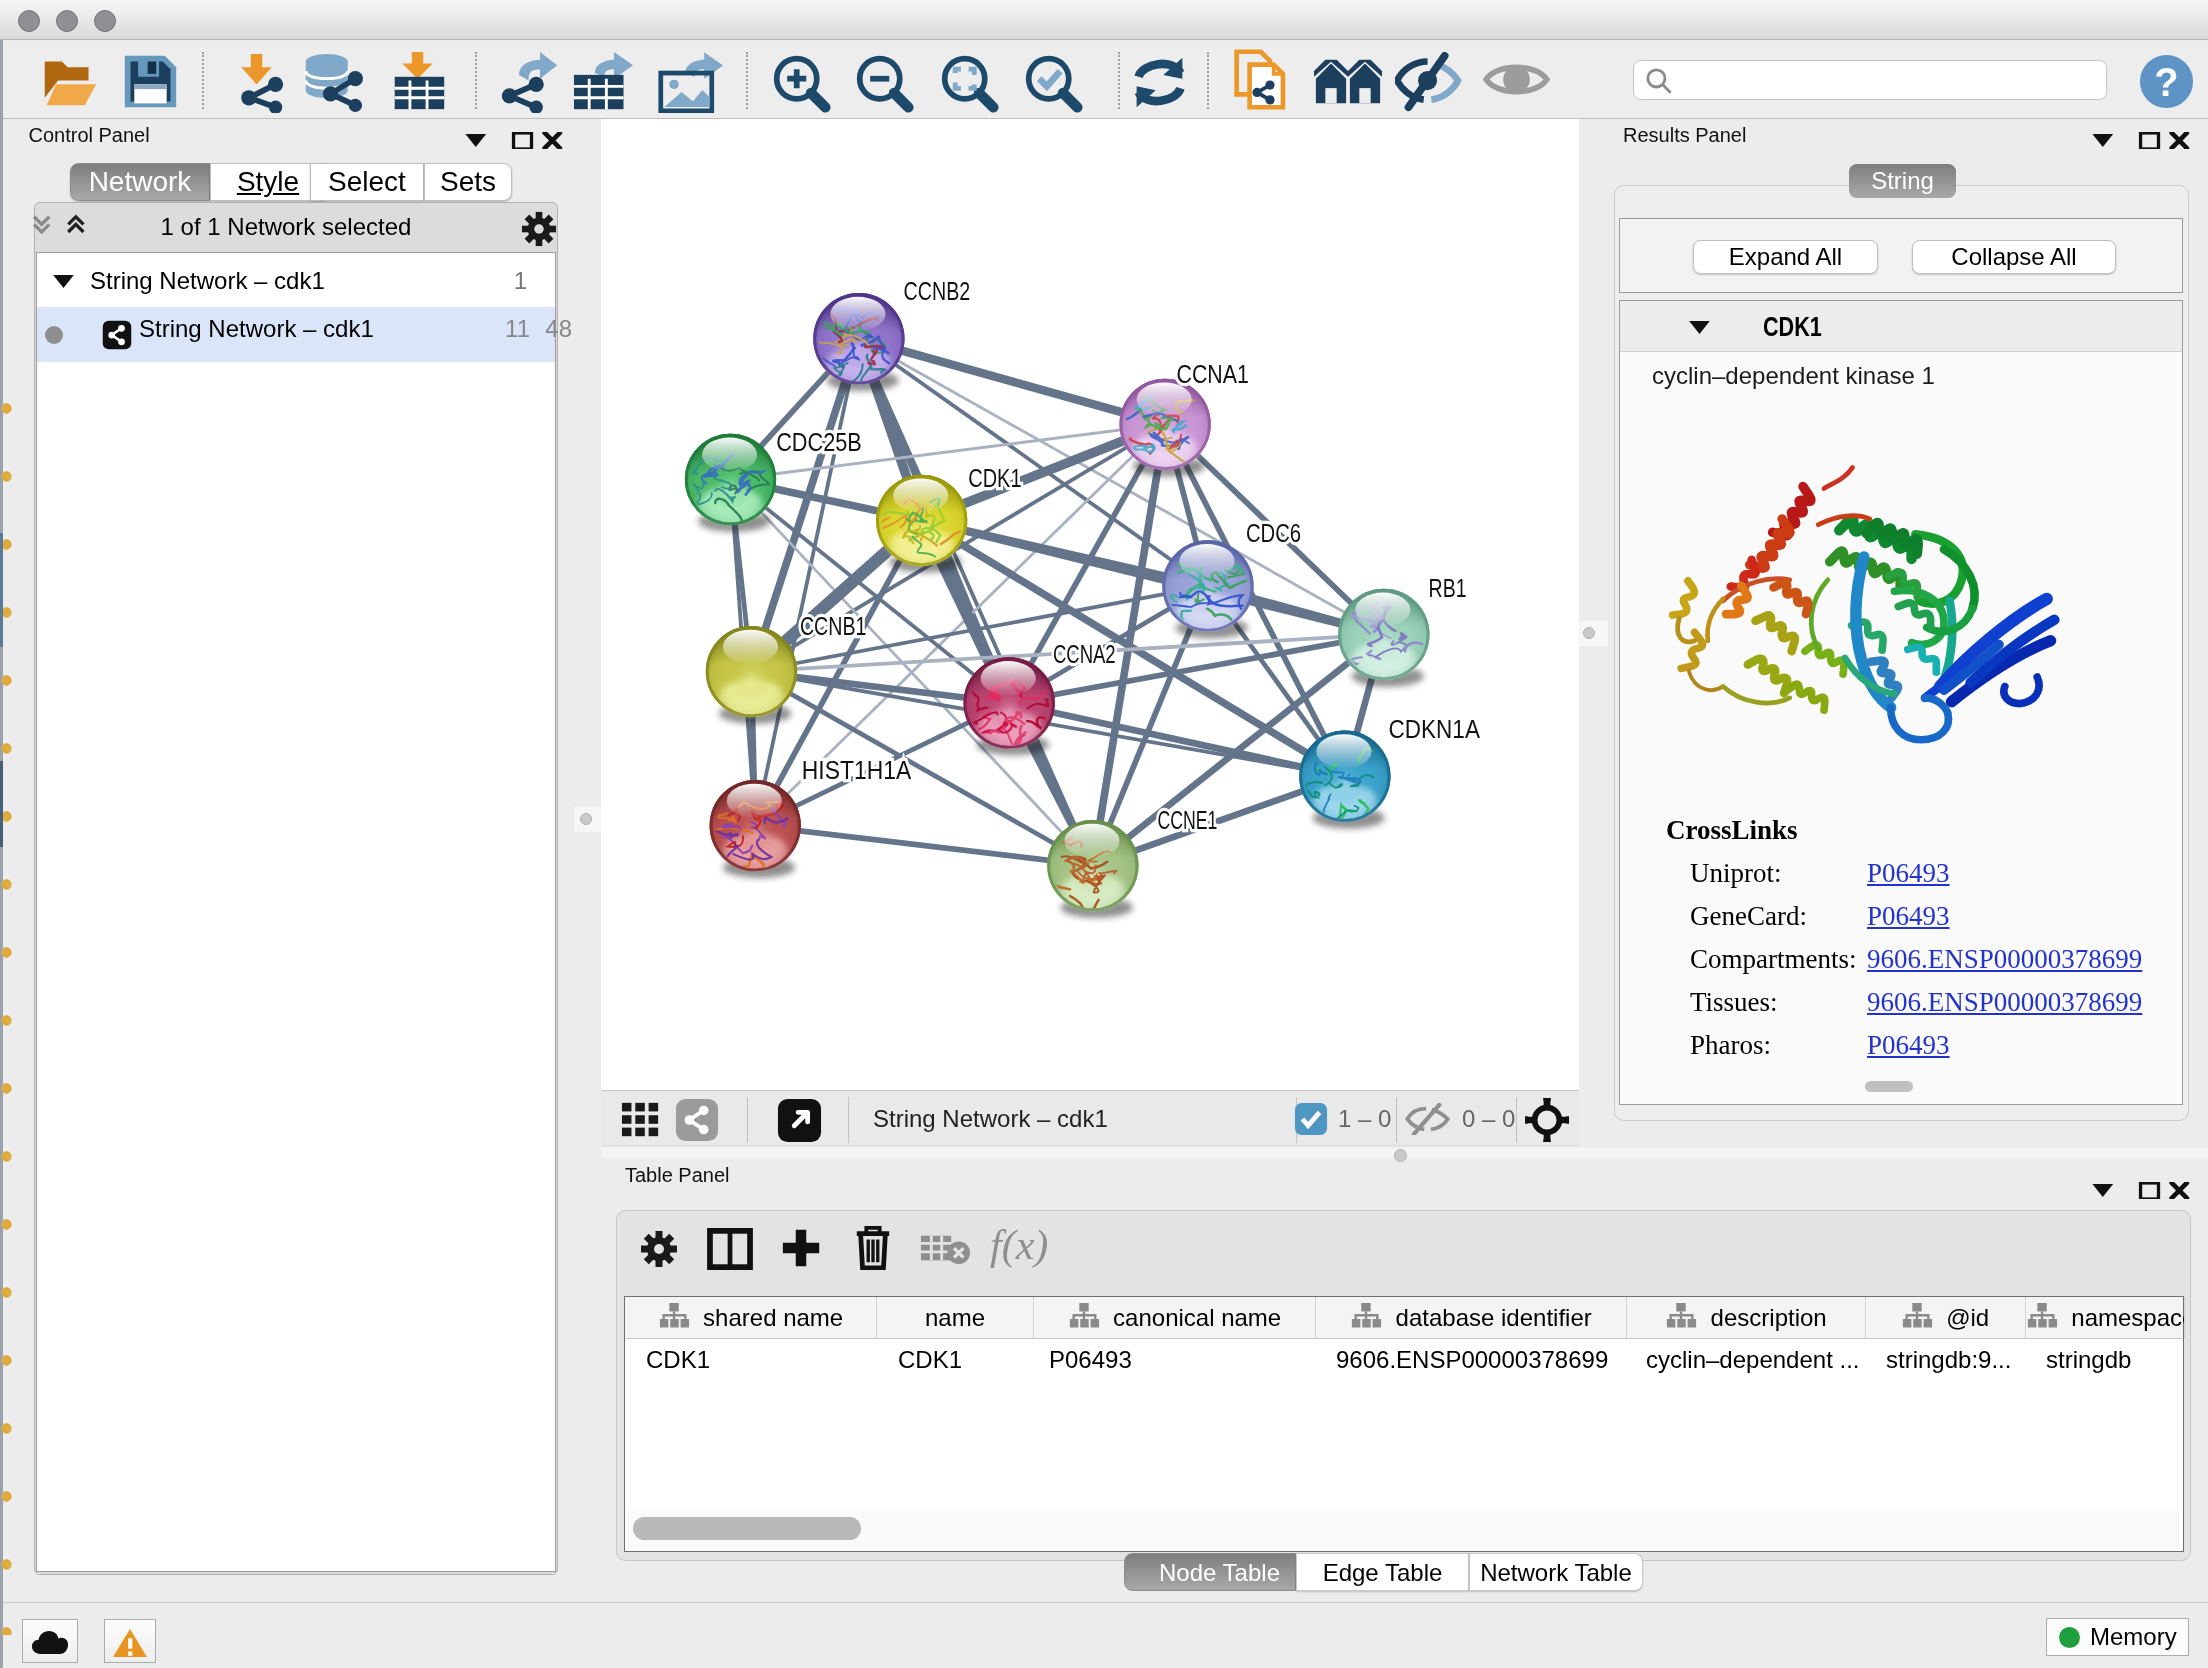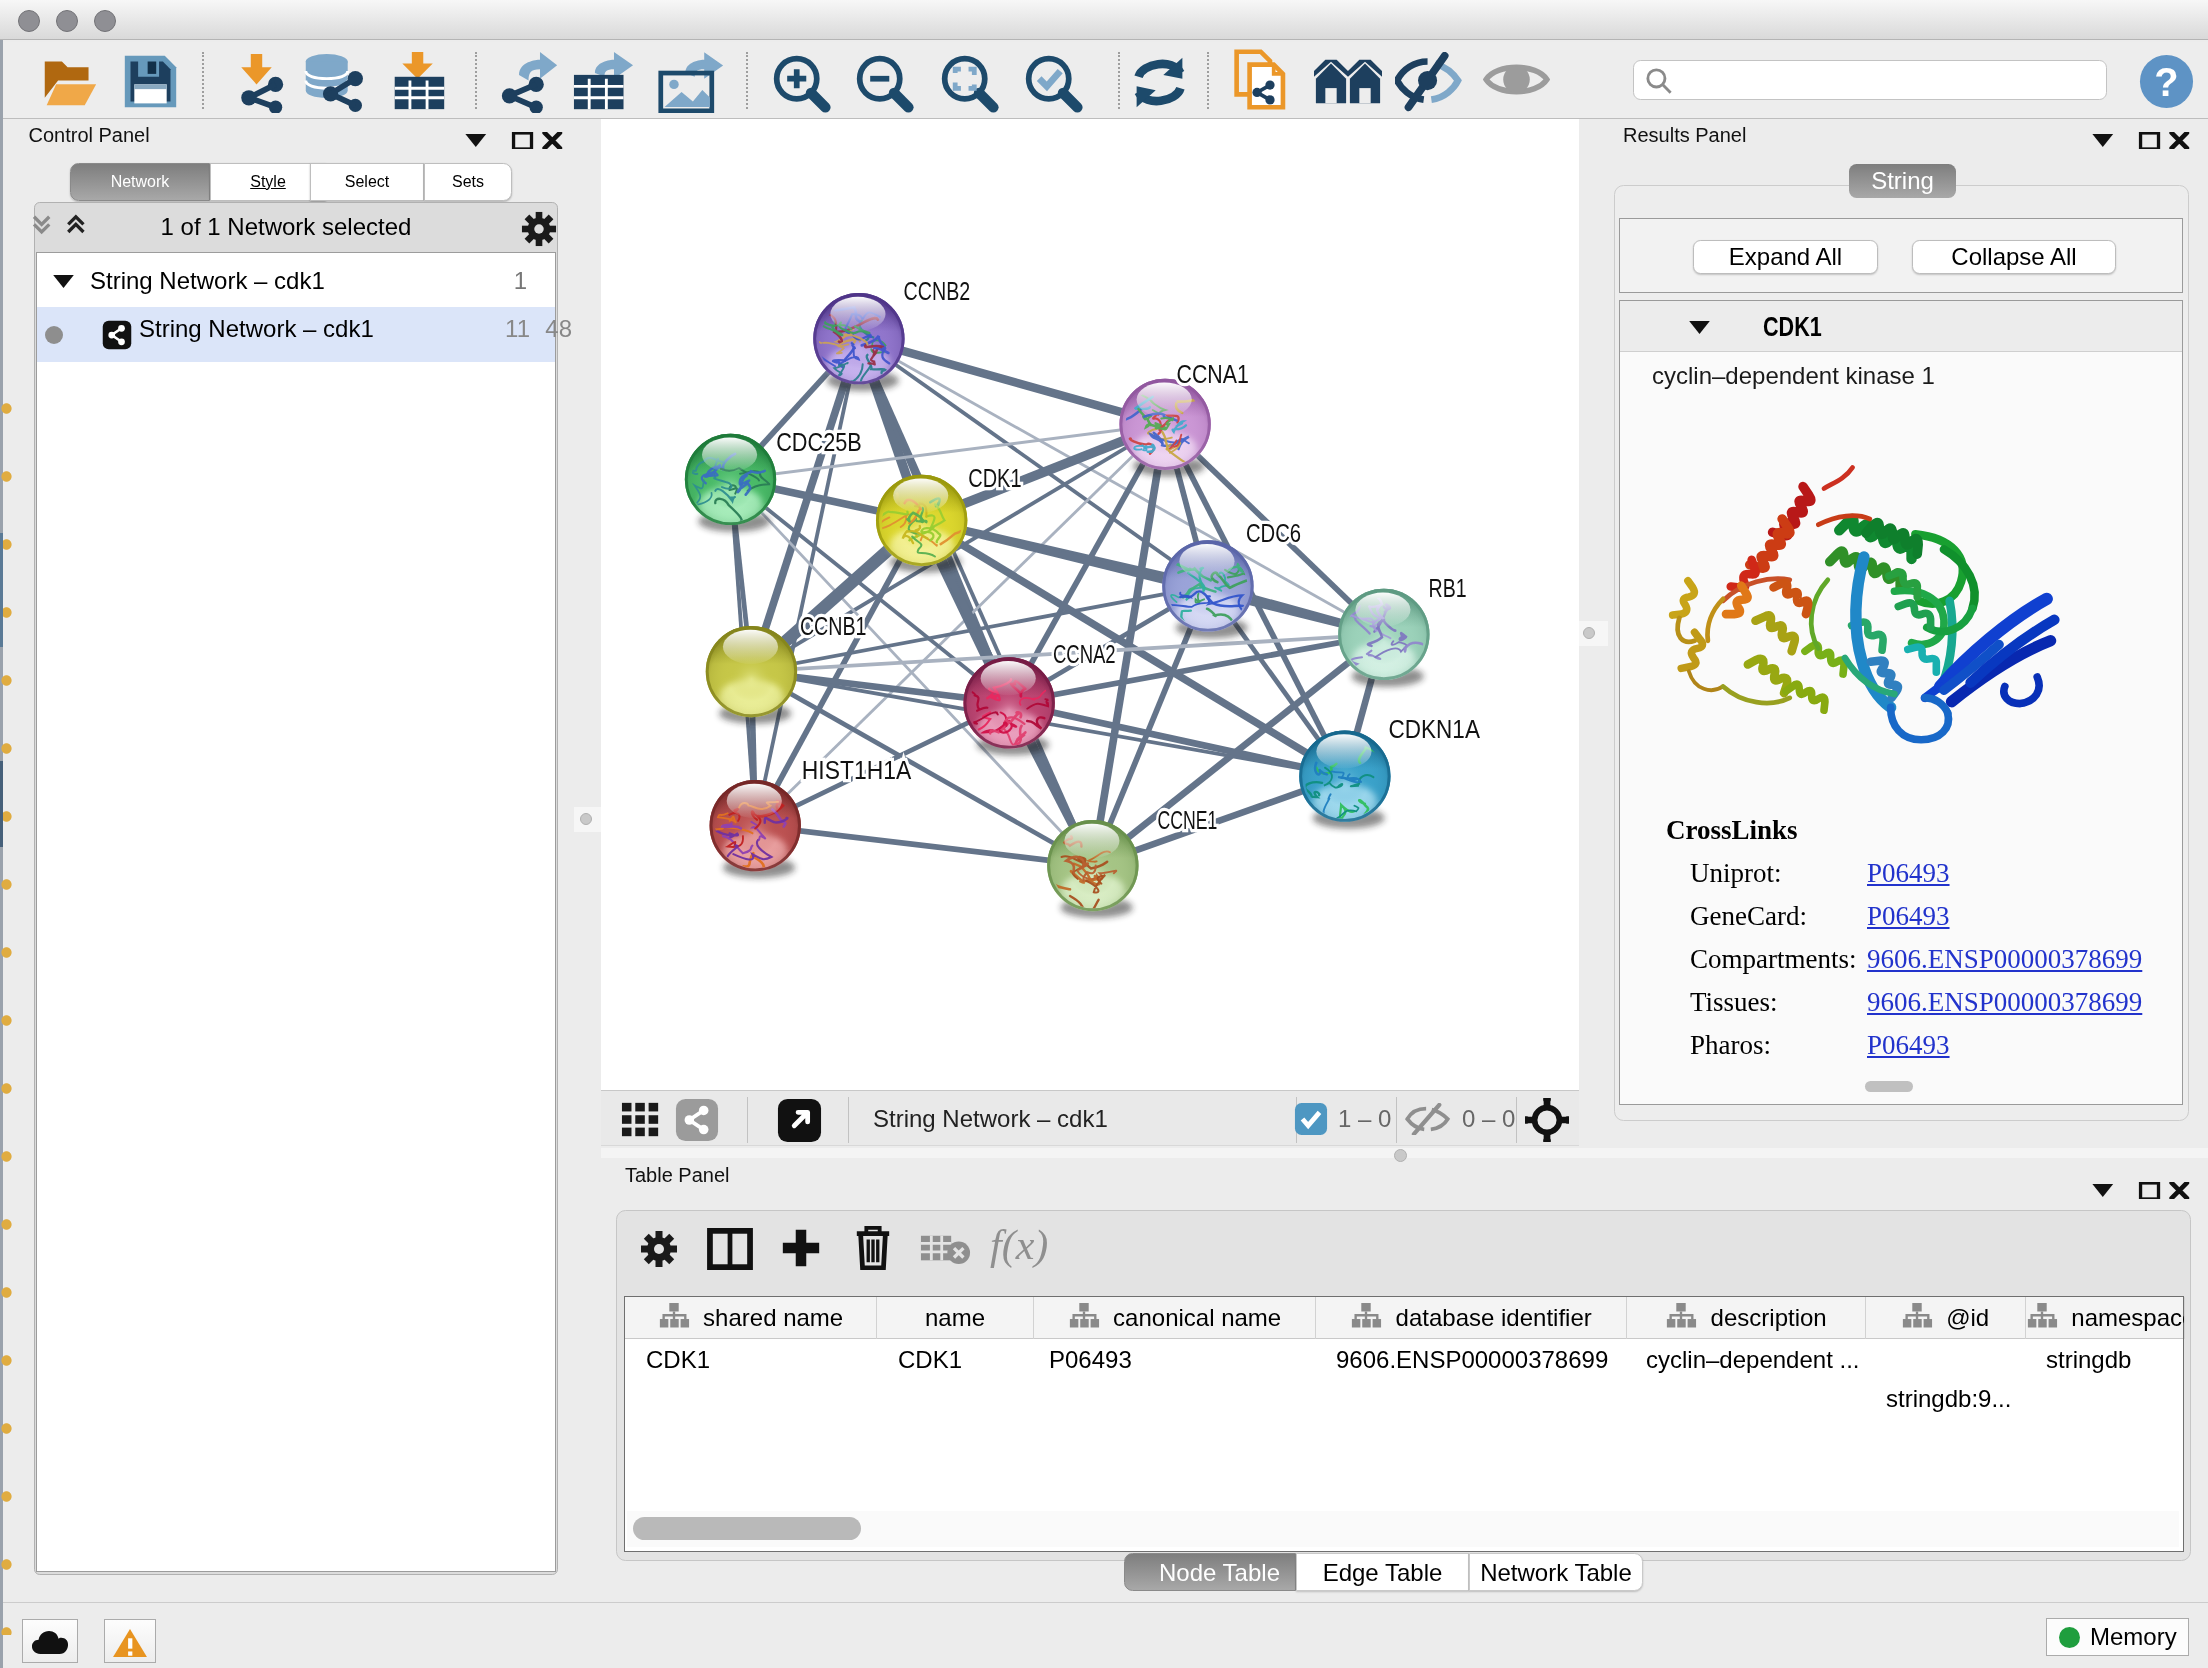--- a/index.html
+++ b/index.html
@@ -25,21 +25,21 @@
 
 #content { left:2.9px; top:119px; width:2206px; height:1482px; background:#ececec; }
 #canvas { left:601px; top:119px; width:978px; height:971px; background:#ffffff; }
 #canvas-toolbar { left:601px; top:1090px; width:978px; height:56px; background:#e9e9e9; border-top:1px solid #c8c8c8; border-bottom:1px solid #d8d8d8;}
 #statusbar { left:0px; top:1602px; width:2208px; height:67px; background:#ececec; border-top:1.9px solid #cccccc; }
 
 .panel-title { font-size:20px; color:#111; }
 
 
 .tabbtn { position:absolute; height:38px; border:1px solid #bebebe; background:#fff; color:#000;
-  font-size:16px; text-align:center; line-height:36px; box-shadow:0 1px 1.9px rgba(0,0,0,.25); }
+  font-size:28px; text-align:center; line-height:36px; box-shadow:0 1px 1.9px rgba(0,0,0,.25); }
 .tabsel { background:linear-gradient(#7e7e7e,#a8a8a8); color:#fff; border-color:#8a8a8a; }
 
 
 #cp-box { left:34px; top:202px; width:524px; height:1373px; background:#dcdcdc; border:1px solid #b1b1b1; border-radius:5.7px; }
 #cp-list { left:36px; top:252px; width:520px; height:1320px; background:#fff; border:1px solid #9c9c9c; }
 #cp-row2 { position:absolute; left:0; top:54px; width:518px; height:55px; background:#dbe5f9; }
 
 
 #rp-outer { left:1614px; top:185px; width:575px; height:936px; background:#ededed; border:1px solid #cccccc; border-radius:9.5px; }
 #rp-inner { left:1619px; top:300px; width:564px; height:805px; background:#fafafa; border:1px solid #9a9a9a; }
@@ -987,21 +987,21 @@
             <rect x="24" y="19" width="9" height="9"></rect>
             <path d="M17 11 L17 16 M6 19 L6 15 L29 15 L29 19 M17 15 L17 19" stroke="#8a8a8a" stroke-width="2.5" fill="none"></path>
           </g>
         </svg>namespace</div>
     </div>
   <div class="datacell" style="left:21px;">CDK1</div>
   <div class="datacell" style="left:273px;">CDK1</div>
   <div class="datacell" style="left:424px;">P06493</div>
   <div class="datacell" style="left:711px;">9606.ENSP00000378699</div>
   <div class="datacell" style="left:1021px;">cyclin–dependent ...</div>
-  <div class="datacell" style="left:1261px;margin-top:39px;">stringdb:9...</div>
+  <div class="datacell" style="left:1261px;">stringdb:9...</div>
   <div class="datacell" style="left:1421px;">stringdb</div>
   <div style="position:absolute;left:1.9px;top:214px;width:1552px;height:36px;background:#fafafa;"></div>
   <div style="position:absolute;left:7.6px;top:220px;width:228px;height:23px;border-radius:11.4px;background:#b9b9b9;"></div>
 </div>
 <div class="abs" style="left:1124px;top:1553px;width:172px;height:38px;background:linear-gradient(#7e7e7e,#a8a8a8);border:1px solid #8a8a8a;border-radius:8.6px 0 0 8.6px;color:#fff;font-size:24px;text-align:center;line-height:37px;padding-left:19px;">Node Table</div>
 <div class="abs" style="left:1296px;top:1553px;width:173px;height:38px;background:#fff;border:1px solid #c9c9c9;color:#000;font-size:24px;text-align:center;line-height:37px;box-shadow:0 1px 1.9px rgba(0,0,0,.2);">Edge Table</div>
 <div class="abs" style="left:1469px;top:1553px;width:174px;height:38px;background:#fff;border:1px solid #c9c9c9;border-radius:0 8.6px 8.6px 0;color:#000;font-size:24px;text-align:center;line-height:37px;box-shadow:0 1px 1.9px rgba(0,0,0,.2);">Network Table</div>
 <div id="statusbar" class="abs">
   <div style="position:absolute;left:22px;top:16px;width:56px;height:44px;background:linear-gradient(#fdfdfd,#ededed);border:1px solid #ababab;"></div>
   <svg style="position:absolute;left:31px;top:27px" width="38" height="25" viewBox="0 0 40 26">

